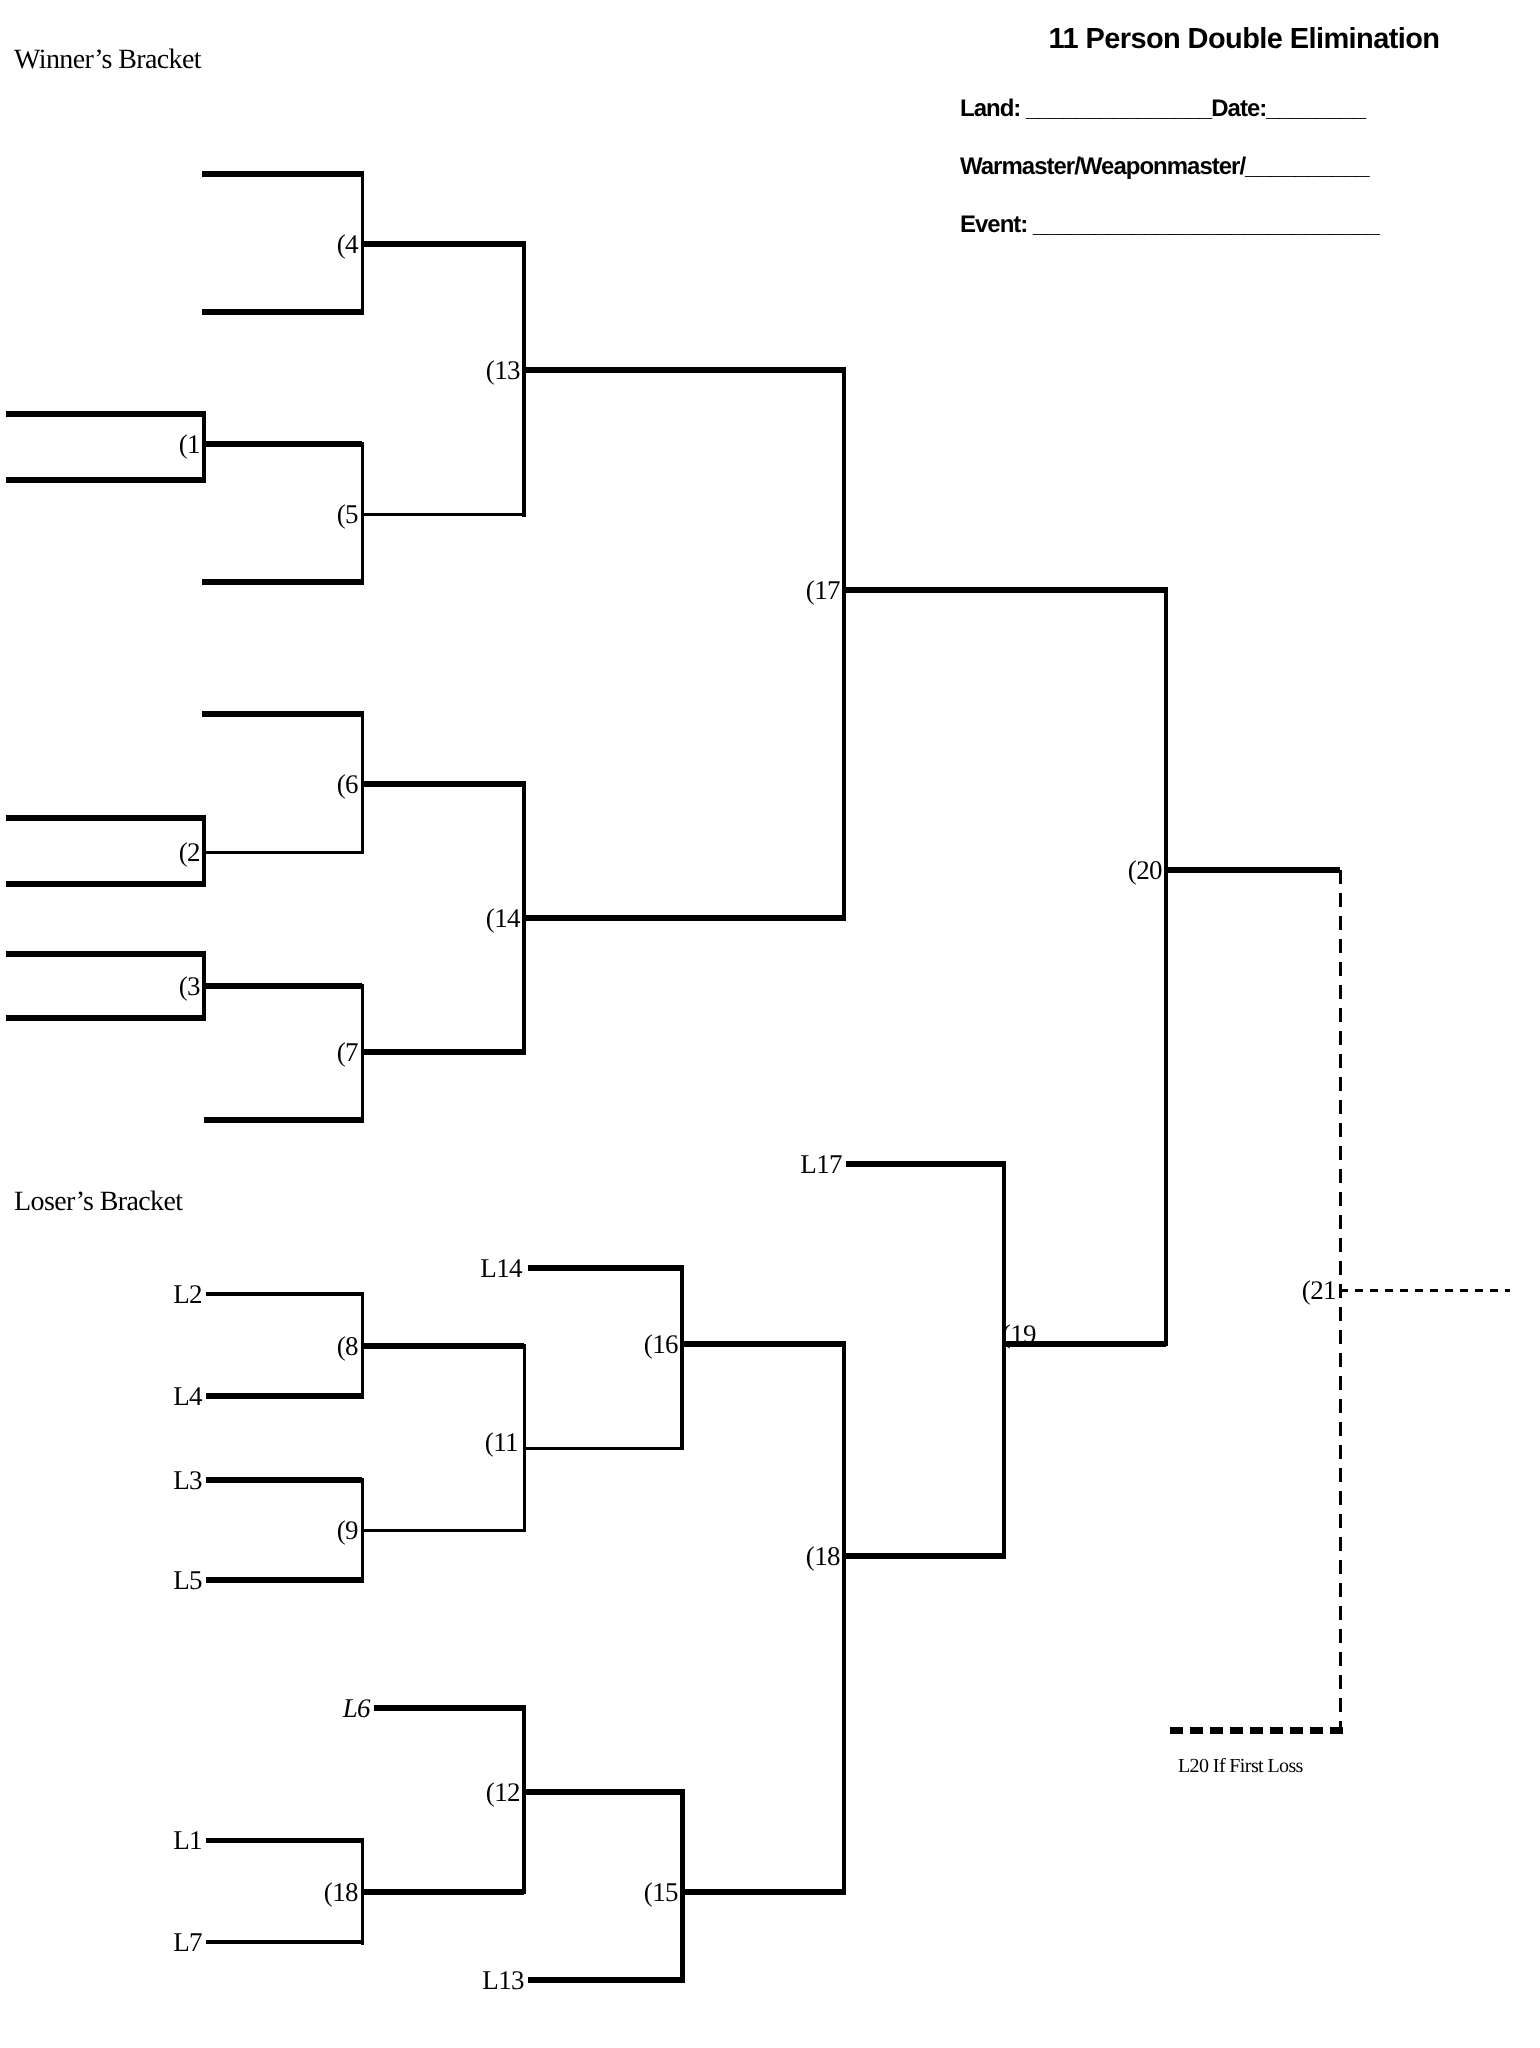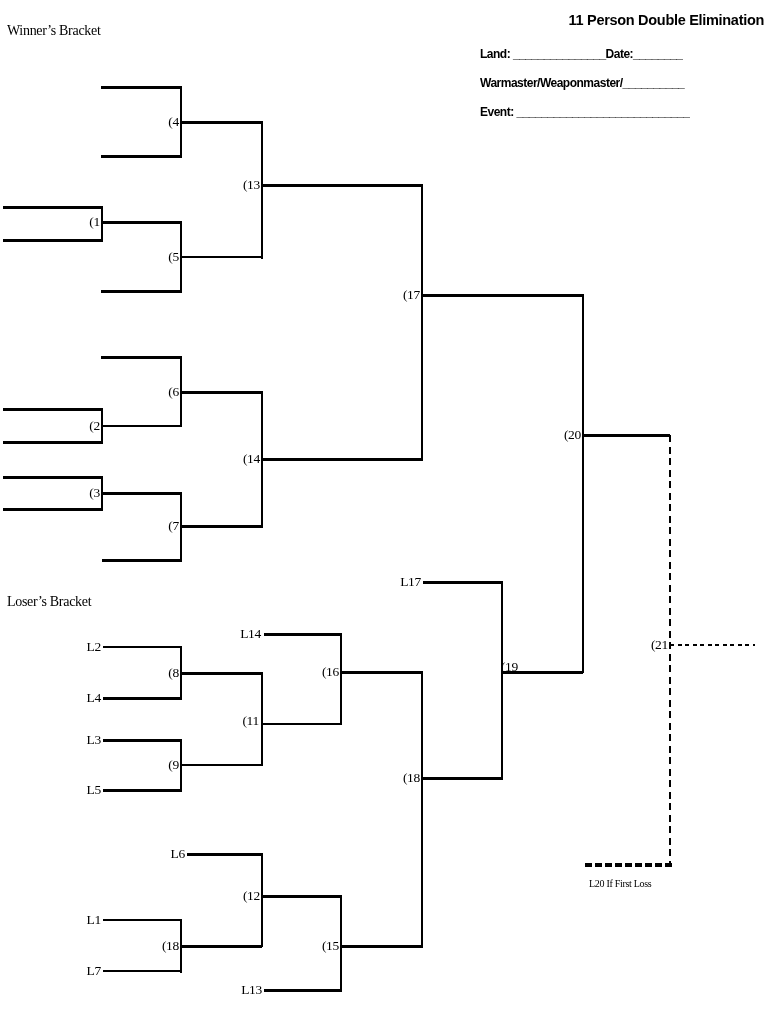--- a/index.html
+++ b/index.html
@@ -24,21 +24,21 @@
     position: absolute;
     left: 480px;
     top: 11px;
     width: 284px;
     font-family: "Liberation Sans", sans-serif;
     font-weight: bold;
     color: #000;
   }
   .header .title {
     font-size: 14.5px;
-    text-align: right;
+    text-align: center;
     letter-spacing: -0.3px;
     white-space: nowrap;
     line-height: 18px;
     margin-bottom: 11px;
   }
   .header .field {
     font-size: 12px;
     letter-spacing: -0.5px;
     white-space: nowrap;
     line-height: 29px;
@@ -188,21 +188,21 @@
       <span class="match-label" style="left: 420px; top: 778px;">(18</span>
       <span class="match-label" style="left: 500px; top: 667px; margin-left: 18px;">(19</span>
       <span class="match-label" style="left: 581px; top: 435px;">(20</span>
       <span class="match-label" style="left: 668px; top: 645px;">(21</span>
       <span class="match-label" style="left: 101px; top: 647px;">L2</span>
       <span class="match-label" style="left: 101px; top: 698px;">L4</span>
       <span class="match-label" style="left: 101px; top: 740px;">L3</span>
       <span class="match-label" style="left: 101px; top: 790px;">L5</span>
       <span class="match-label" style="left: 261px; top: 634px;">L14</span>
       <span class="match-label" style="left: 421px; top: 582px;">L17</span>
-      <span class="match-label" style="left: 185px; top: 854px;">L6</span>
+      <span class="match-label" style="left: 185px; top: 854px; font-style: italic;">L6</span>
       <span class="match-label" style="left: 101px; top: 920px;">L1</span>
       <span class="match-label" style="left: 101px; top: 971px;">L7</span>
       <span class="match-label" style="left: 262px; top: 990px;">L13</span>
     </div>
 
   <div class="footnote">L20 If First Loss</div>
 
 </div>
 
 </body></html>

